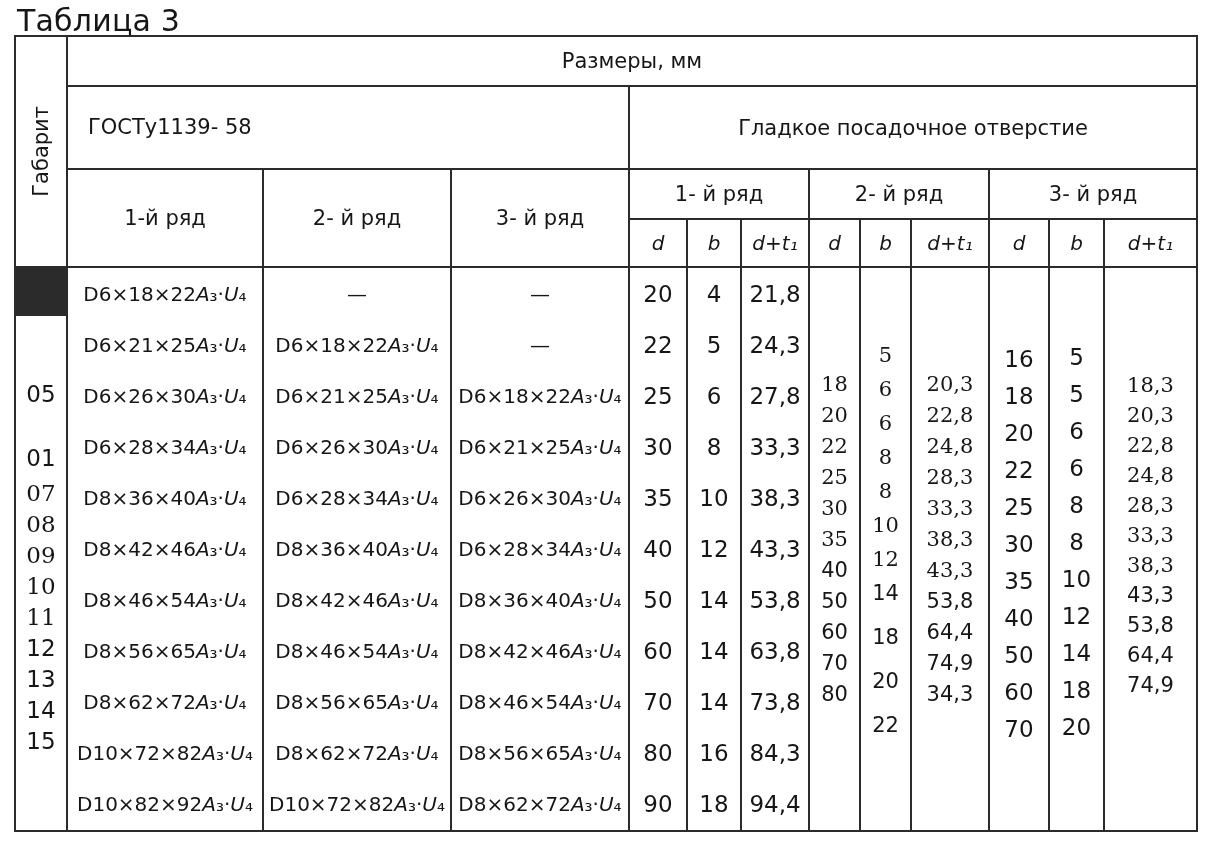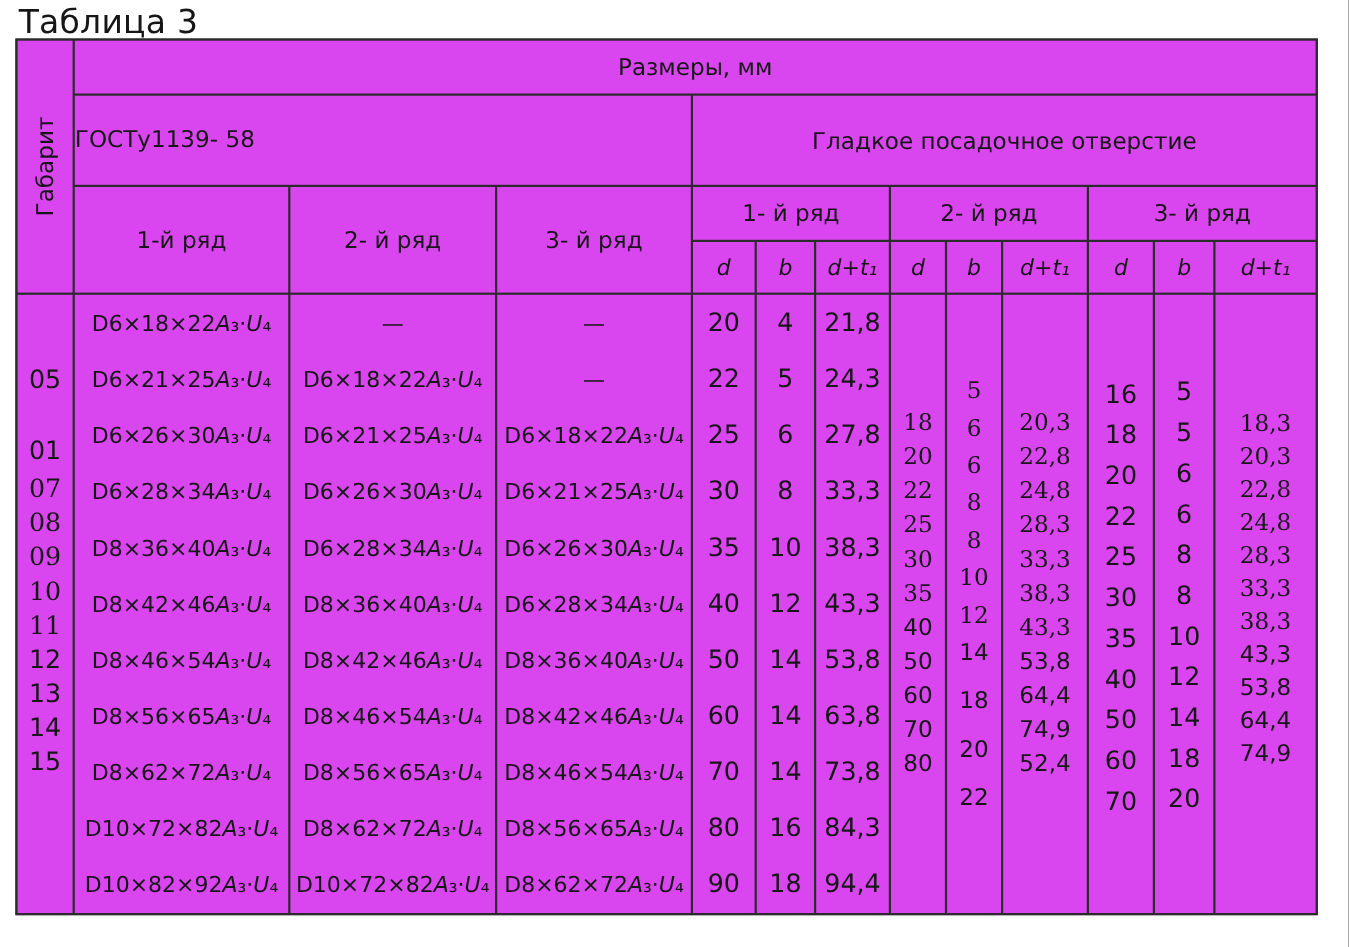--- a/index.html
+++ b/index.html
@@ -15,39 +15,39 @@
   }
   .tbl{
     position:absolute;left:14px;top:35px;
     width:1184px;height:797px;box-sizing:border-box;
     border:2px solid #2b2b2b;background:#2b2b2b;
     display:grid;gap:2px;
     grid-template-columns:50px 194px 186px 176px 56px 52px 66px 49px 49px 76px 58px 53px 1fr;
     grid-template-rows:48px 81px 48px 46px 1fr;
   }
   .cell{
-    background:#d946ef;
+    background:#ffffff;
     display:flex;align-items:center;justify-content:center;
     text-align:center;box-sizing:border-box;
   }
   .hdr{font-size:21px;}
   .corner{grid-area:1/1/5/2;}
   .vert{writing-mode:vertical-rl;transform:rotate(180deg);font-size:21px;}
   .sizes{grid-area:1/2/2/14;font-size:21px;}
   .splineH{grid-area:2/2/3/5;flex-direction:column;align-items:stretch;justify-content:center;line-height:1.45;}
   .splineH .l1{text-align:left;padding-left:15px;}
-  .splineH .l2{text-align:left;}
+  .splineH .l2{text-align:left;padding-left:20px;}
   .smoothH{grid-area:2/5/3/14;}
   .sr1{grid-area:3/2/5/3;} .sr2{grid-area:3/3/5/4;} .sr3{grid-area:3/4/5/5;}
   .gr1{grid-area:3/5/4/8;} .gr2{grid-area:3/8/4/11;} .gr3{grid-area:3/11/4/14;}
   .sub{font-size:20px;font-style:italic;}
   .sub5{grid-area:4/5/5/6;} .sub6{grid-area:4/6/5/7;} .sub7{grid-area:4/7/5/8;}
   .sub8{grid-area:4/8/5/9;} .sub9{grid-area:4/9/5/10;} .sub10{grid-area:4/10/5/11;}
   .sub11{grid-area:4/11/5/12;} .sub12{grid-area:4/12/5/13;} .sub13{grid-area:4/13/5/14;}
-  .b1{grid-area:5/1/6/2;} .b2{grid-area:5/2/6/3;} .b3{grid-area:5/3/6/4;} .b4{grid-area:5/4/6/5;}
+  .b1{grid-area:5/1/6/2;margin-top:48px;} .b2{grid-area:5/2/6/3;} .b3{grid-area:5/3/6/4;} .b4{grid-area:5/4/6/5;}
   .b5{grid-area:5/5/6/6;} .b6{grid-area:5/6/6/7;} .b7{grid-area:5/7/6/8;justify-content:center;}
   .b8{grid-area:5/8/6/9;} .b9{grid-area:5/9/6/10;} .b10{grid-area:5/10/6/11;}
   .b11{grid-area:5/11/6/12;} .b12{grid-area:5/12/6/13;} .b13{grid-area:5/13/6/14;}
   .cell{align-items:flex-start;}
   .cell.mid{align-items:center;}
   ul{margin:0;padding:0;list-style:none;width:100%;height:100%;box-sizing:border-box;}
   ul li{display:flex;align-items:center;justify-content:center;}
   ul li i{font-style:italic;}
   .rows11{display:grid;grid-template-rows:repeat(11,1fr);}
   .spline li{font-size:20px;white-space:nowrap;}
@@ -247,21 +247,21 @@
         <li>20,3</li>
         <li>22,8</li>
         <li>24,8</li>
         <li>28,3</li>
         <li>33,3</li>
         <li>38,3</li>
         <li>43,3</li>
         <li>53,8</li>
         <li>64,4</li>
         <li>74,9</li>
-        <li>52,4</li>
+        <li>34,3</li>
       </ul>
   </div>
   <div class="cell b11">
     <ul class="stack g3d">
         <li>16</li>
         <li>18</li>
         <li>20</li>
         <li>22</li>
         <li>25</li>
         <li>30</li>

